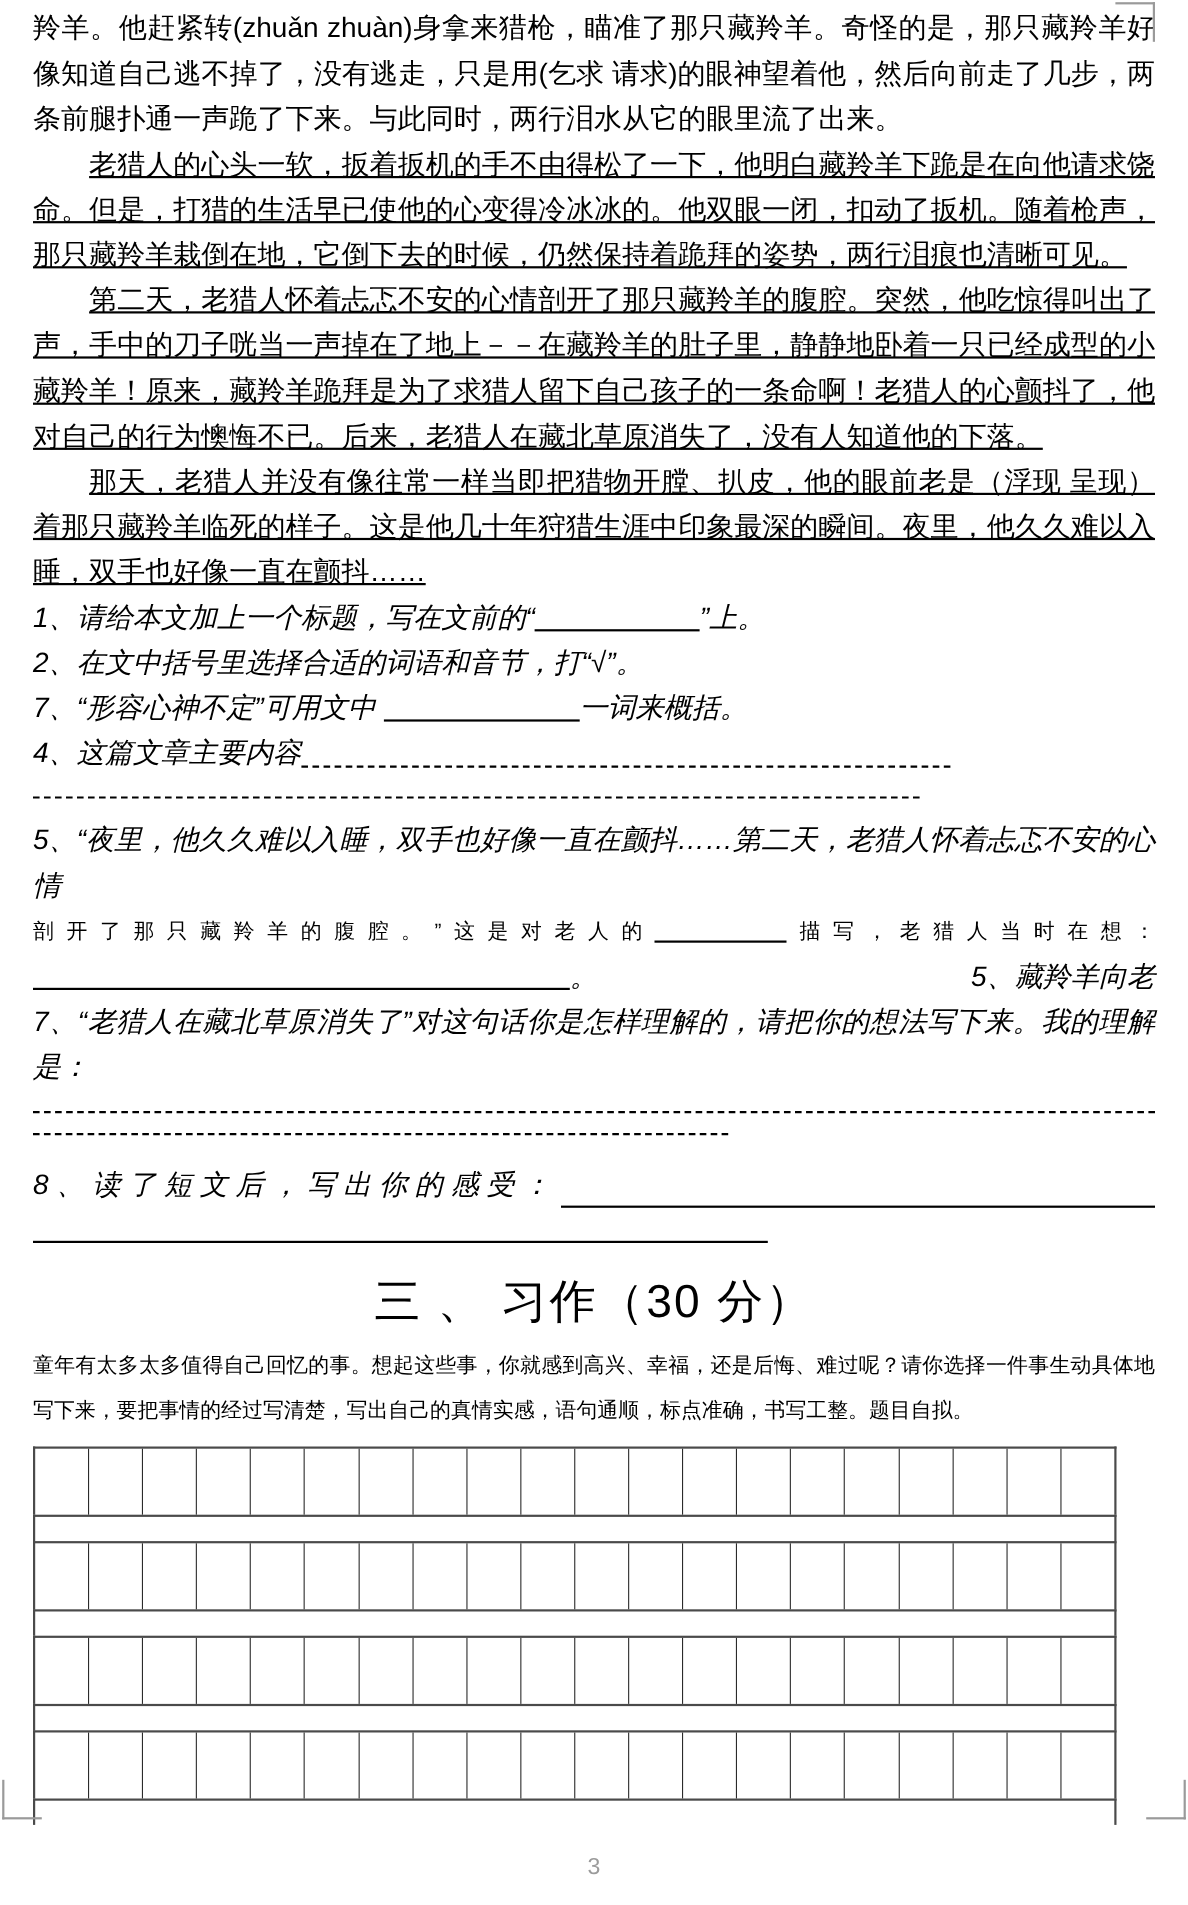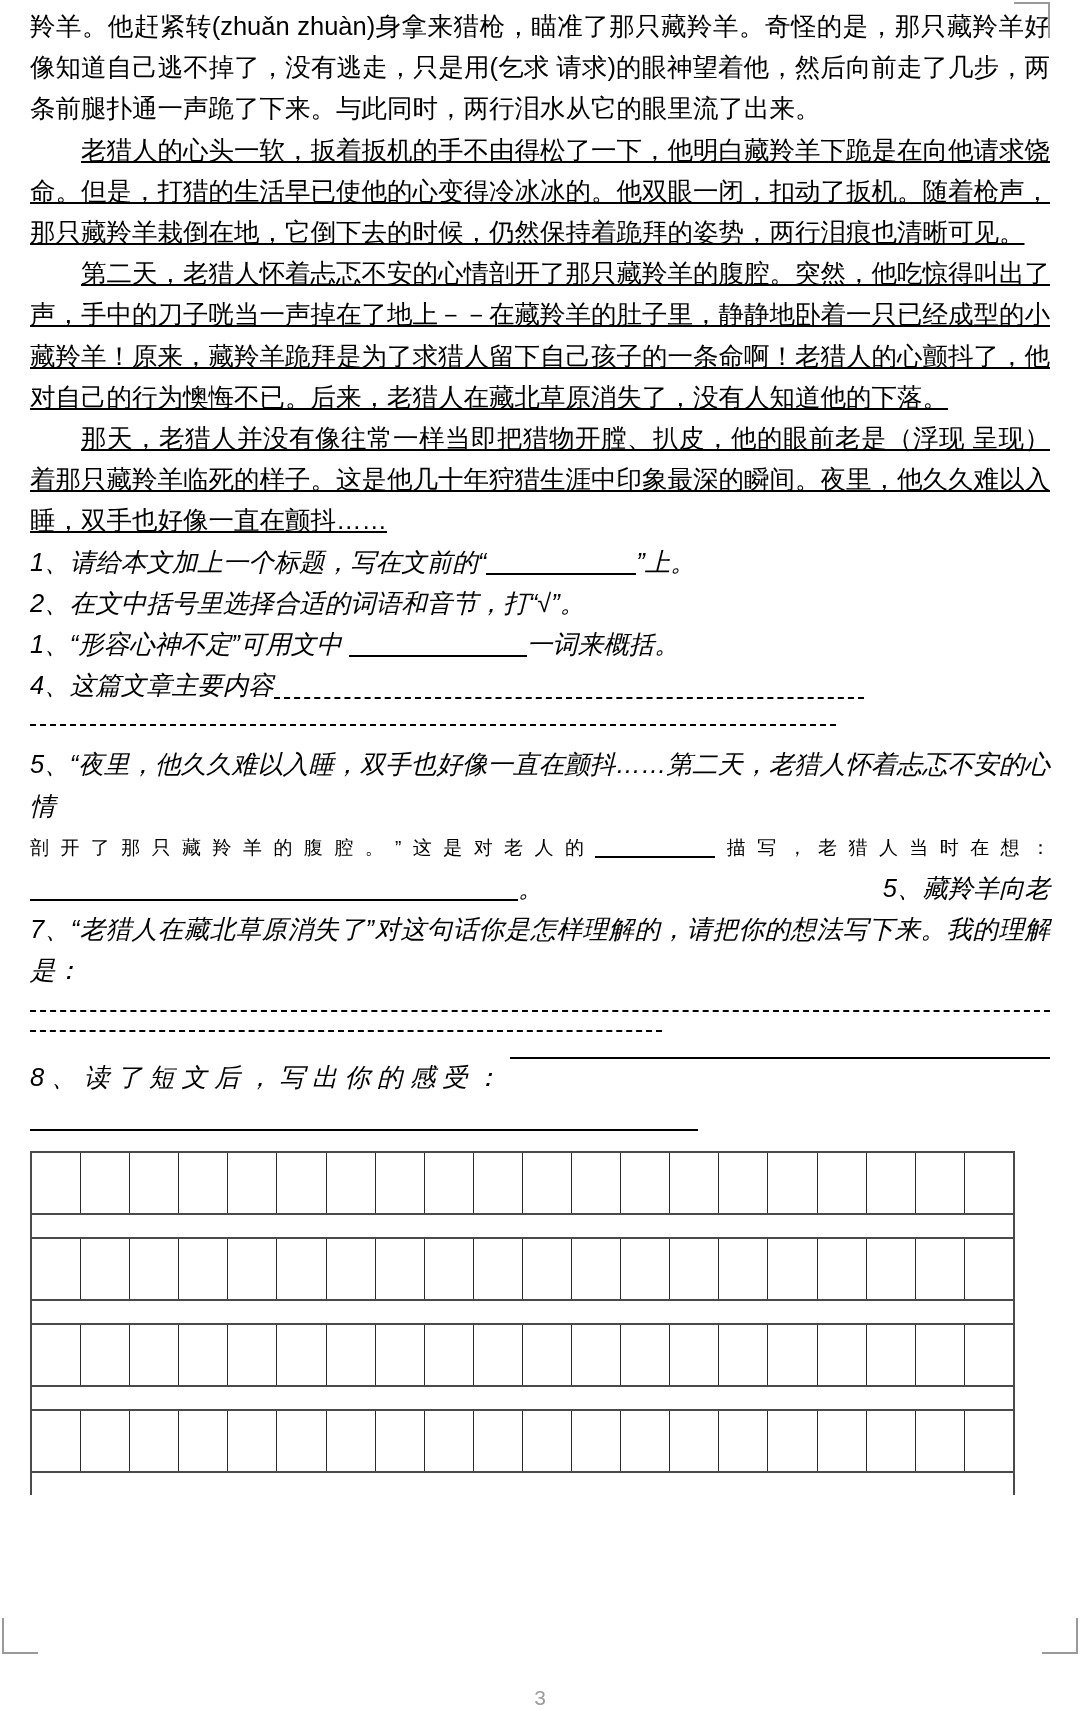--- a/index.html
+++ b/index.html
@@ -159,21 +159,21 @@
     <p class="indent">那天，老猎人并没有像往常一样当即把猎物开膛、扒皮，他的眼前老是（浮现 呈现）着那只藏羚羊临死的样子。这是他几十年狩猎生涯中印象最深的瞬间。夜里，他久久难以入睡，双手也好像一直在颤抖……</p>
   </div>
 
   <div class="q">
     <span>1、请给本文加上一个标题，写在文前的“</span><span class="blank b-short"></span><span>”上。</span>
   </div>
 
   <div class="q">2、在文中括号里选择合适的词语和音节，打“√”。</div>
 
   <div class="q">
-    <span>1、“形容心神不定”可用文中</span>&nbsp;<span class="blank b-mid"></span><span>一词来概括。</span>
+    <span>7、“形容心神不定”可用文中</span>&nbsp;<span class="blank b-mid"></span><span>一词来概括。</span>
   </div>
 
   <div class="q">
     <span>4、这篇文章主要内容</span><span class="dotrule" style="width:590px"></span>
   </div>
   <div class="dotline mid"></div>
 
   <div class="q">5、“夜里，他久久难以入睡，双手也好像一直在颤抖……第二天，老猎人怀着忐忑不安的心情</div>
 
   <div class="q-wide">
@@ -183,29 +183,31 @@
   <div class="q" style="display:flex; align-items:flex-end; justify-content:space-between;">
     <span style="white-space:nowrap;"><span class="blank b-xlong"></span><span>。</span></span>
     <span>5、藏羚羊向老</span>
   </div>
 
 
   <div class="q">7、“老猎人在藏北草原消失了”对这句话你是怎样理解的，请把你的想法写下来。我的理解是：</div>
   <div class="dotline"></div>
   <div class="dotline short"></div>
 
-  <div class="q" style="display:flex; align-items:flex-start;margin-top:25px;">
+  <div class="q" style="display:flex; align-items:flex-end;margin-top:25px;">
     <span style="white-space:nowrap;">8 、 读 了 短 文 后 ， 写 出 你 的 感 受 ：</span>
     <span class="blank" style="flex:1 1 auto; margin-left:10px;"></span>
   </div>
   <div class="q">
     <span class="blank b-full"></span>
   </div>
 
-
+  <div class="section-title">三 、 习作（30 分）</div>
+
+  <div class="q-wide" style="text-align-last:left;">童年有太多太多值得自己回忆的事。想起这些事，你就感到高兴、幸福，还是后悔、难过呢？请你选择一件事生动具体地写下来，要把事情的经过写清楚，写出自己的真情实感，语句通顺，标点准确，书写工整。题目自拟。</div>
 
   <div class="grid-wrap">
     <div class="grid-row cells">
         <div class="cell"></div>
         <div class="cell"></div>
         <div class="cell"></div>
         <div class="cell"></div>
         <div class="cell"></div>
         <div class="cell"></div>
         <div class="cell"></div>

